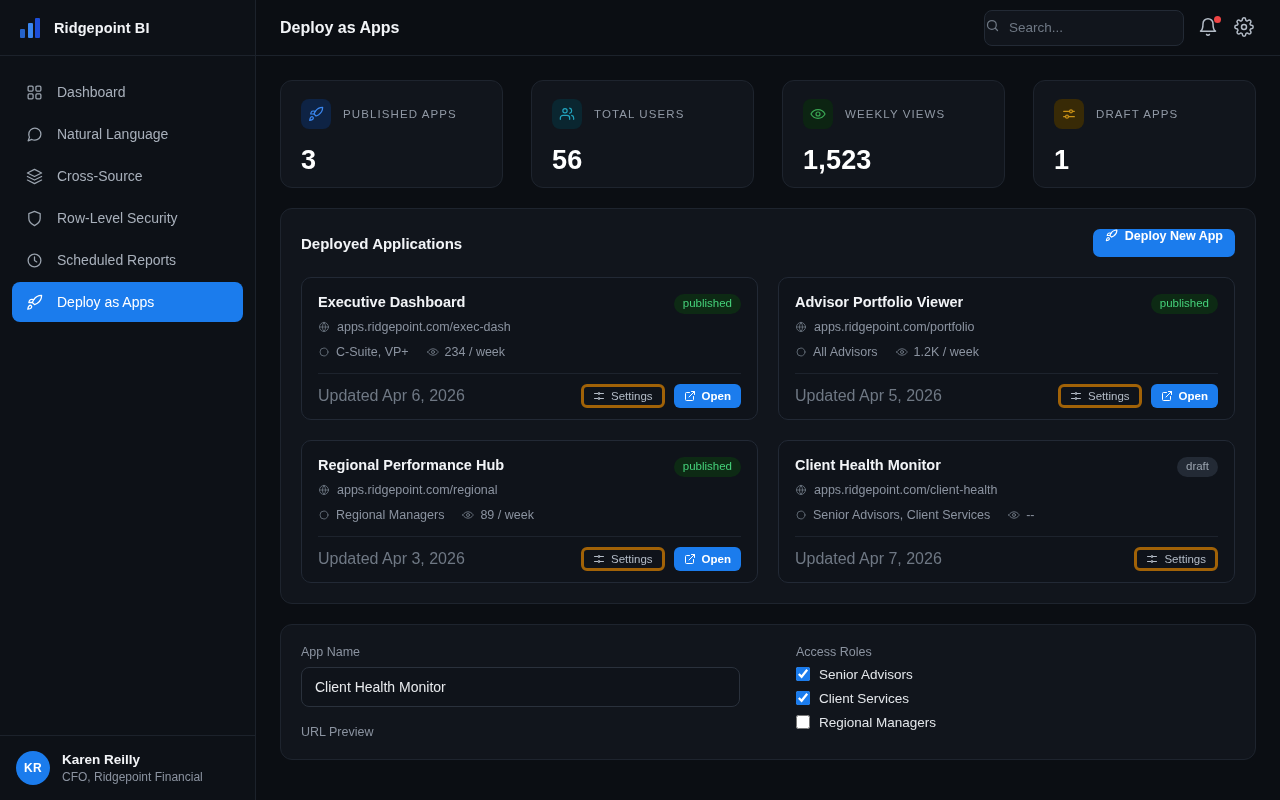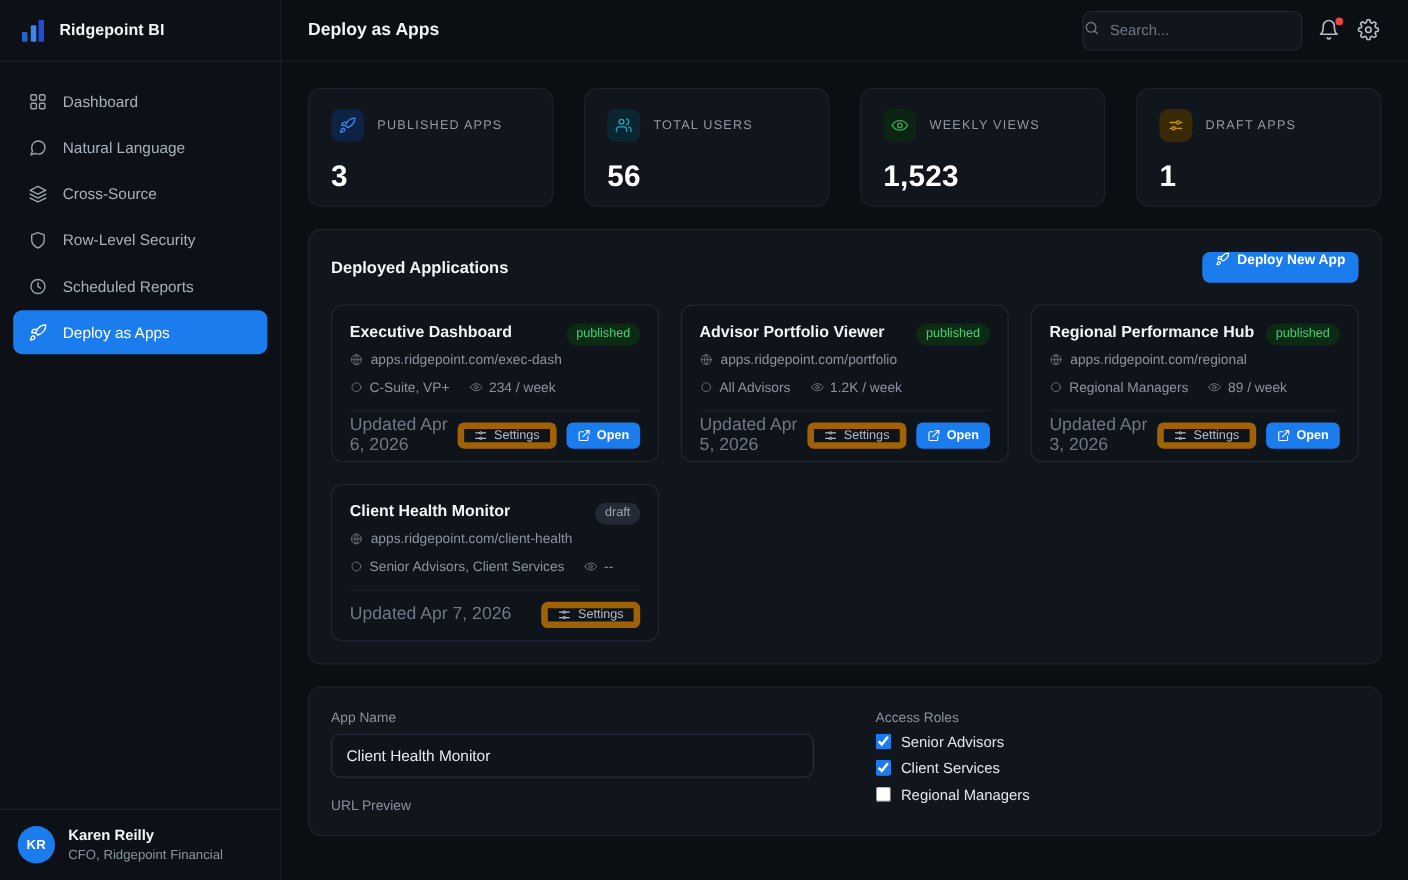--- a/index.html
+++ b/index.html
@@ -99,39 +99,39 @@
   .panel { background:#11151c; border:1px solid #1e242e; border-radius:12px; padding:20px; }
   .panel-head { display:flex; align-items:center; margin-bottom:20px; }
   .panel-title { font-size:15px; font-weight:bold; color:#f2f4f7; }
   .btn-primary {
     margin-left:auto; background:#1b7ced; color:#fff; border:0; border-radius:7px;
     height:28px; padding:0 12px; font-size:12.5px; font-weight:bold;
     display:flex; align-items:flex-start; gap:7px; cursor:pointer; font-family:inherit;
   }
   .btn-primary svg { width:13px; height:13px; display:block; }
 
-  .app-grid { display:grid; grid-template-columns:1fr 1fr 1fr; gap:20px; }
+  .app-grid { display:grid; grid-template-columns:1fr 1fr; gap:20px; }
   .app-card { border:1px solid #222935; border-radius:10px; background:#0f131a; padding:16px 16px 0 16px; }
   .app-top { display:flex; align-items:flex-start; }
   .app-name { font-size:14.5px; font-weight:bold; color:#f2f4f7; }
   .badge { margin-left:auto; font-size:11.5px; padding:3px 9px; border-radius:999px; line-height:1.2; }
   .badge.published { background:#0d2a14; color:#45d17a; }
   .badge.draft { background:#232a35; color:#9aa3ae; }
   .app-url { display:flex; align-items:center; gap:7px; margin-top:6px; font-size:12.5px; color:#8b93a0; }
   .app-url svg, .app-meta svg { width:12px; height:12px; display:block; flex:0 0 12px; color:#6f7884; }
   .app-meta { display:flex; align-items:center; gap:18px; margin-top:11px; font-size:12.5px; color:#8b93a0; }
   .app-meta span { display:flex; align-items:center; gap:6px; }
   .app-foot {
     display:flex; align-items:center; margin-top:14px;
     border-top:1px solid #1d232d; padding:11px 0; height:46px;
   }
   .app-updated { font-size:16px; color:#6f7884; }
   .app-actions { margin-left:auto; display:flex; align-items:center; gap:9px; }
   .btn-ghost {
-    background:transparent; border:6px solid #a16207; color:#b4bcc7; border-radius:6px;
+    background:transparent; border:3px solid #a16207; color:#b4bcc7; border-radius:6px;
     height:24px; padding:0 9px; font-size:11.5px; display:flex; align-items:center; gap:6px;
     cursor:pointer; font-family:inherit;
   }
   .btn-open {
     background:#1b7ced; border:0; color:#fff; border-radius:6px;
     height:24px; padding:0 10px; font-size:11.5px; font-weight:bold;
     display:flex; align-items:center; gap:6px; cursor:pointer; font-family:inherit;
   }
   .btn-ghost svg, .btn-open svg { width:12px; height:12px; display:block; }
 

